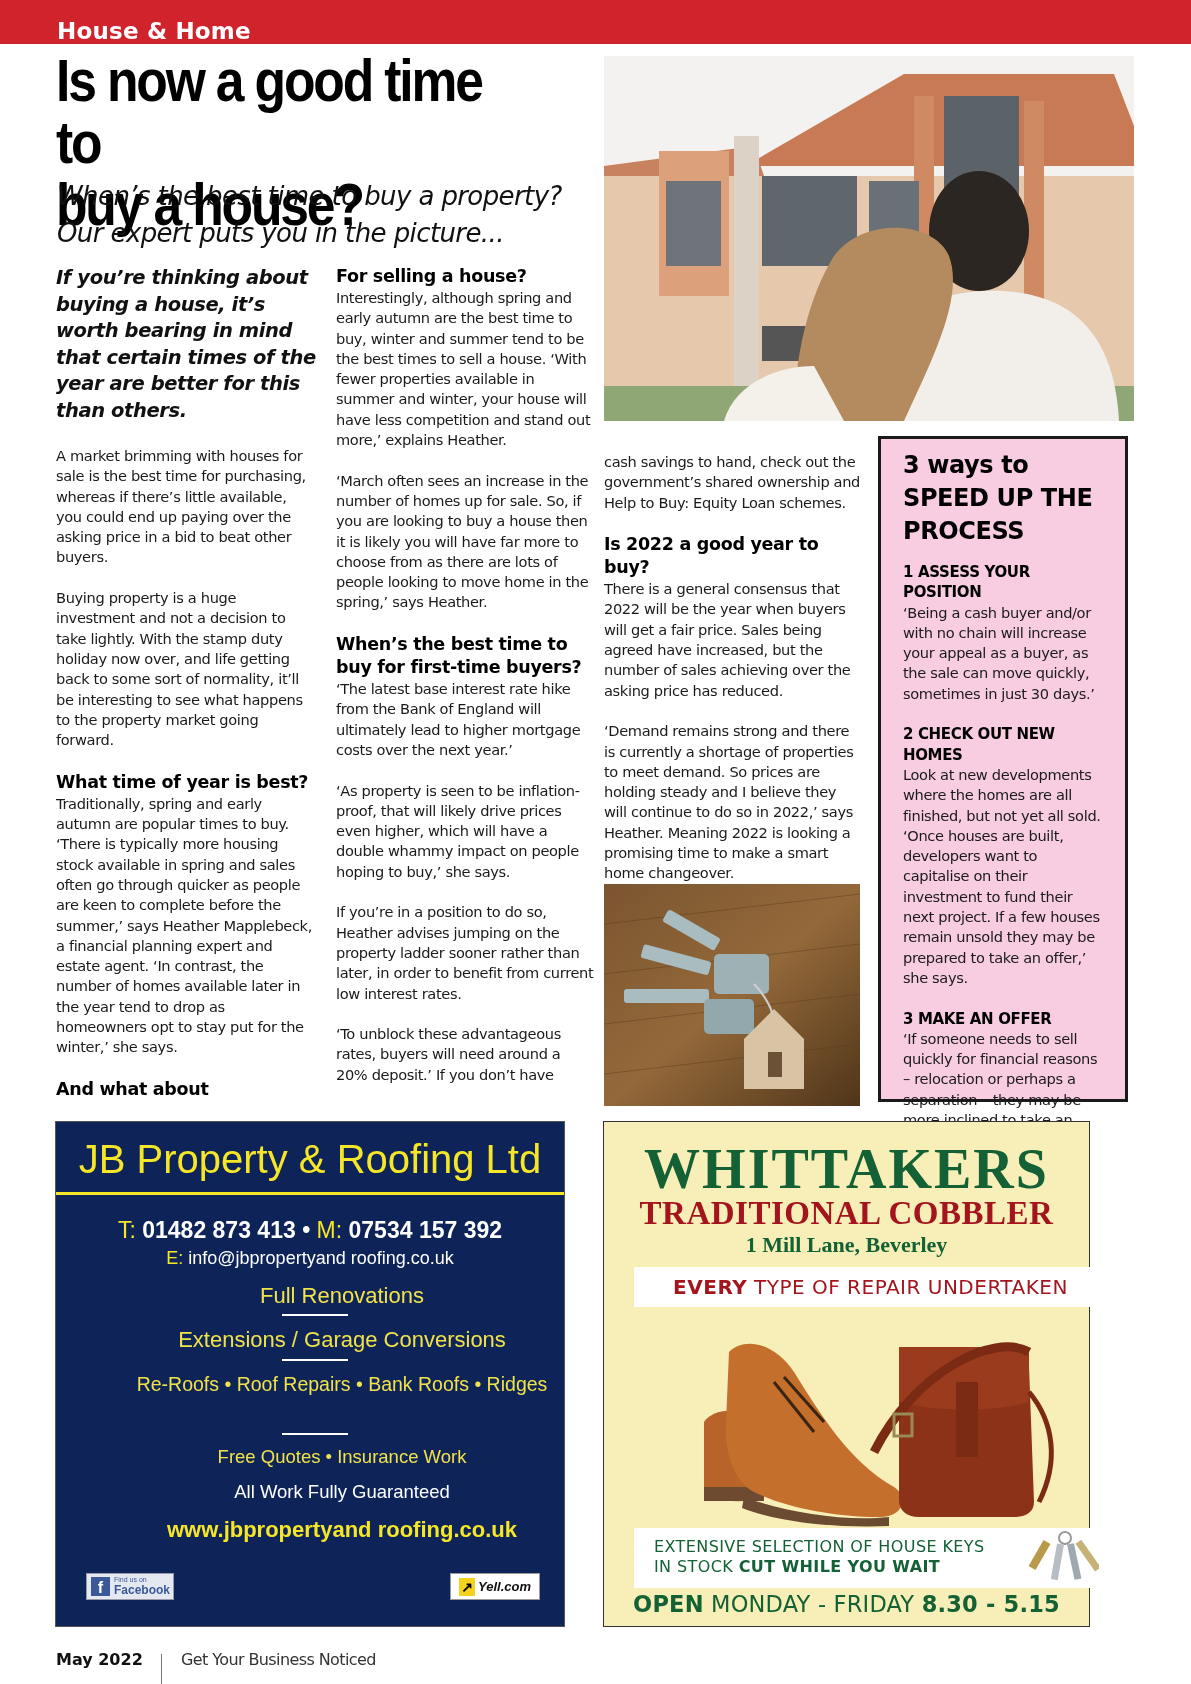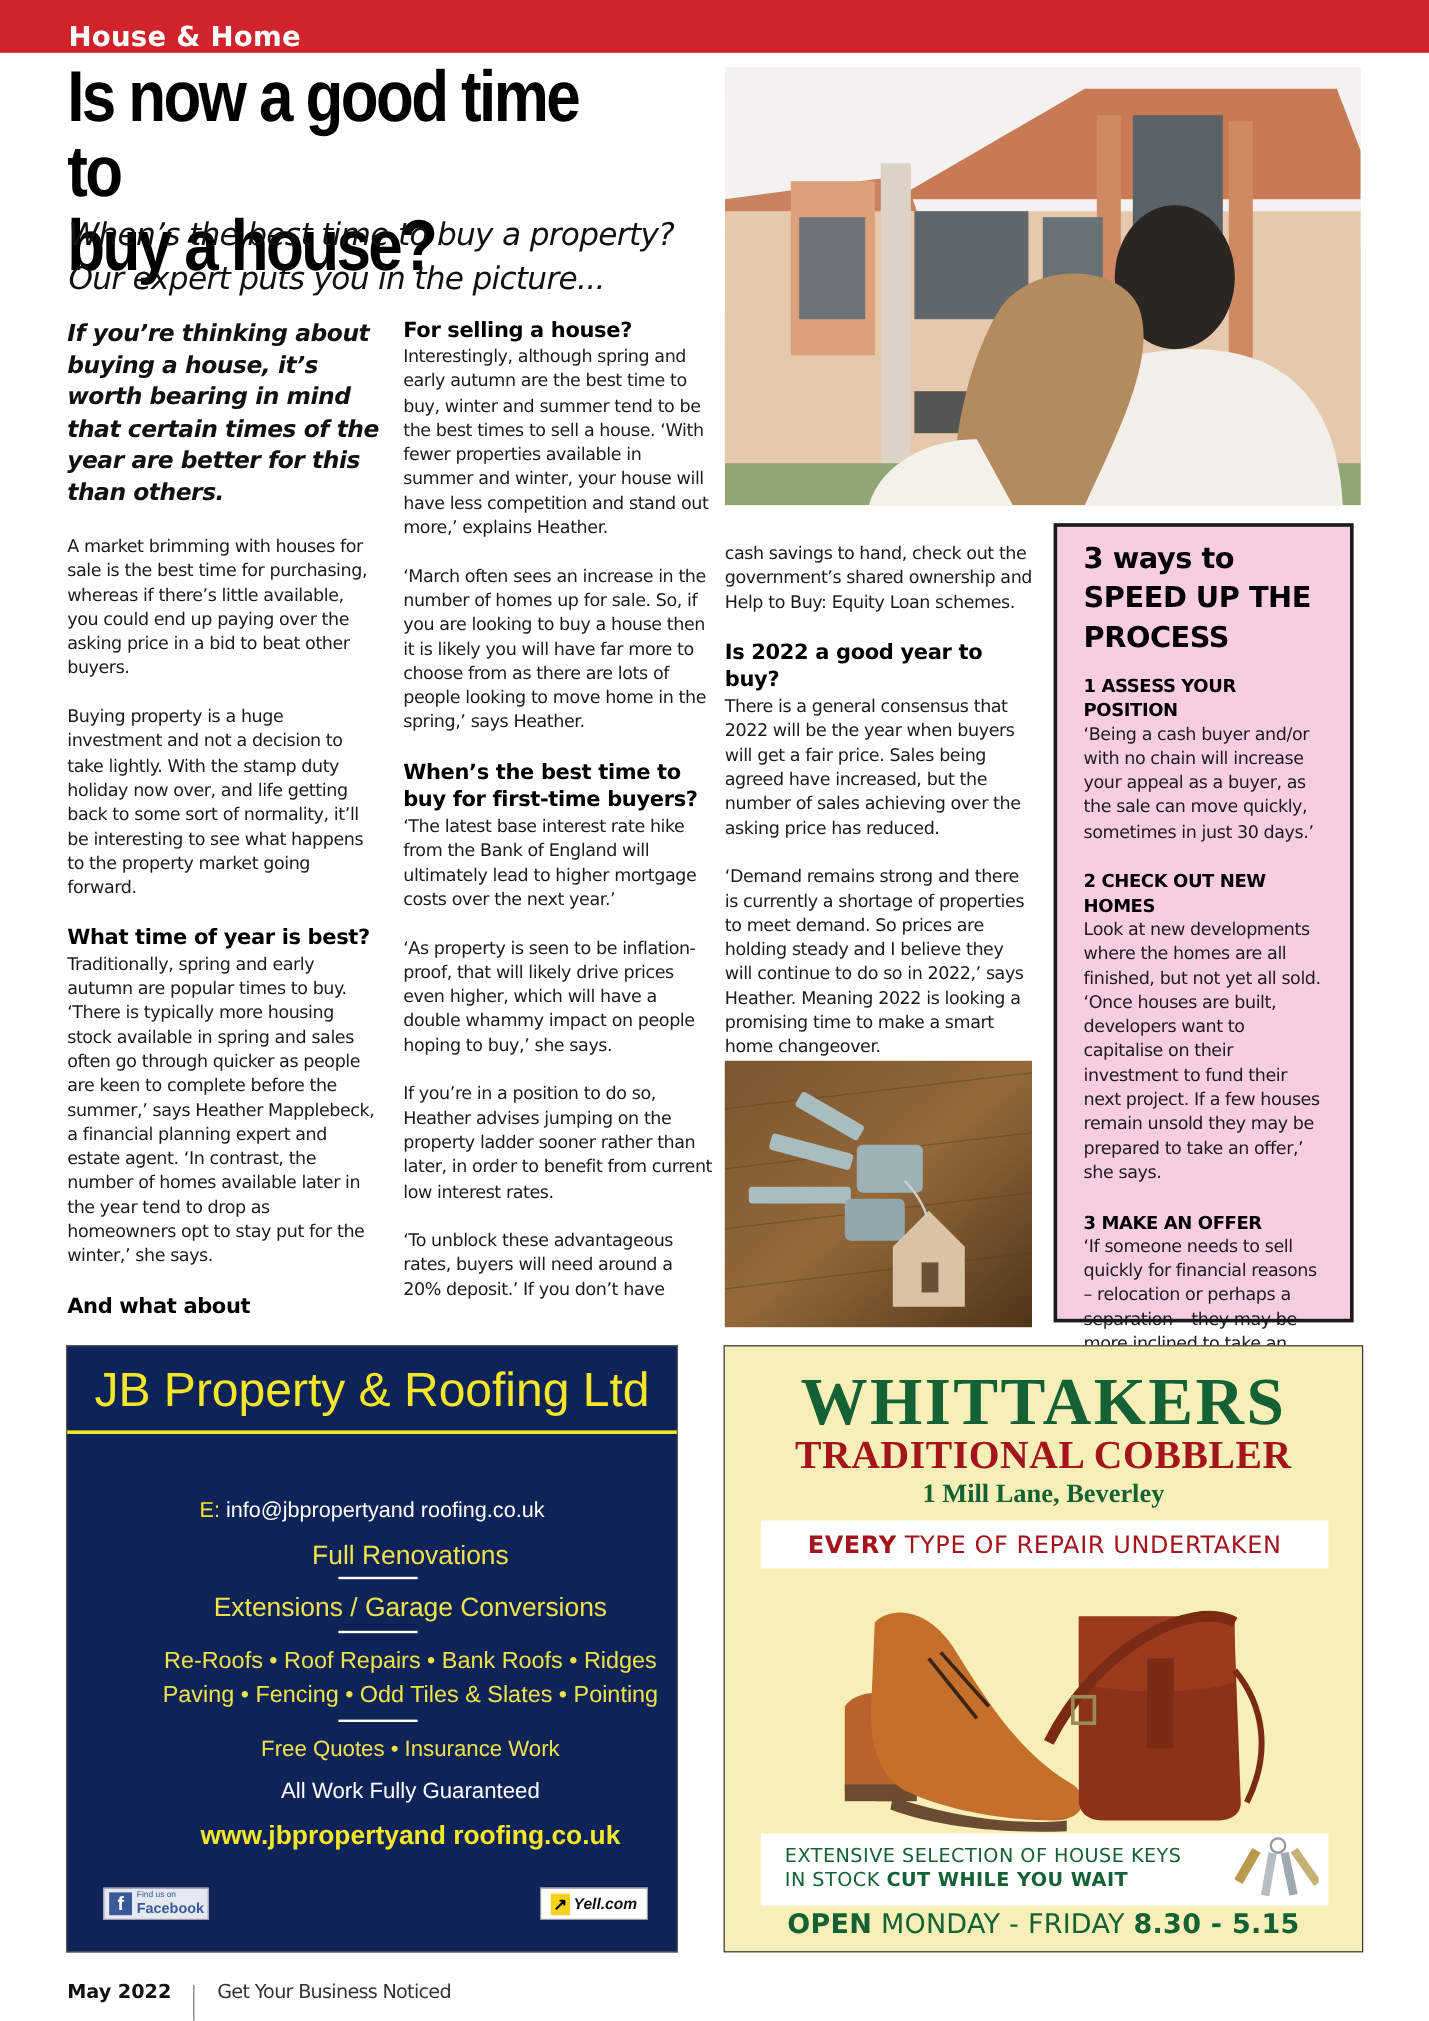--- a/index.html
+++ b/index.html
@@ -103,21 +103,21 @@
   .yell-badge {
     position: absolute; right: 24px; top: 451px; width: 90px; height: 27px;
     background: #fff; border: 1px solid #999; box-sizing: border-box;
     display: flex; align-items: center; justify-content: center; gap: 3px;
     font-size: 13px; font-weight: bold; font-style: italic; color: #111;
   }
   .yell-badge .yicon { width: 16px; height: 18px; background: #f6d21a; color: #000; font-style: normal; font-size: 14px; line-height: 18px; }
 
   
   .ad-wh {
-    left: 603px; top: 1121px; width: 533px; height: 506px;
+    left: 603px; top: 1121px; width: 487px; height: 506px;
     background: #f7eeb8; border: 1px solid #333; box-sizing: border-box;
     text-align: center;
     text-decoration: underline;
   }
   .ad-wh .wh-name { position: absolute; left: 0; top: 17px; width: 100%; font-family: "Liberation Serif", serif; font-weight: bold; font-size: 56px; line-height: 60px; color: #136134; letter-spacing: 2px; }
   .ad-wh .wh-sub { position: absolute; left: 0; top: 72px; width: 100%; font-family: "Liberation Serif", serif; font-weight: bold; font-size: 33px; line-height: 38px; color: #a3141c; letter-spacing: 0.5px; }
   .ad-wh .wh-addr { position: absolute; left: 0; top: 110px; width: 100%; font-family: "Liberation Serif", serif; font-weight: bold; font-size: 22px; line-height: 26px; color: #136134; }
   .ad-wh .wh-banner { position: absolute; left: 30px; top: 145px; width: 473px; height: 40px; background: #ffffff; font-family: "DejaVu Sans", sans-serif; font-size: 20px; line-height: 40px; color: #a3141c; letter-spacing: 0.5px; }
   .ad-wh .wh-banner b { font-weight: bold; }
   .ad-wh .wh-products { position: absolute; left: 30px; top: 190px; width: 473px; height: 215px; }
@@ -248,30 +248,36 @@
   </div>
   <div class="way">
     <div class="way-h">3 MAKE AN OFFER</div>
     <div>‘If someone needs to sell quickly for financial reasons – relocation or perhaps a separation – they may be more inclined to take an offer, says Heather.</div>
   </div>
 </div>
 
 <div class="abs ad-jb">
   <div class="jb-title">JB Property &amp; Roofing Ltd</div>
   <div class="jb-rule"></div>
+  <div class="jb-phone">
+    <span class="lbl">T:</span>
+    <span>01482 873 413</span>
+    <span>•</span>
+    <span class="lbl">M:</span>
+    <span>07534 157 392</span>
+  </div>
   <div class="jb-email">
     <span class="lbl">E:</span>
     <span>info@jbpropertyand roofing.co.uk</span>
   </div>
   <div class="ln yl svc1">Full Renovations</div>
   <div class="sep" style="top:192px;"></div>
   <div class="ln yl svc2">Extensions / Garage Conversions</div>
   <div class="sep" style="top:237px;"></div>
   <div class="ln yl svc3">Re-Roofs • Roof Repairs • Bank Roofs • Ridges</div>
-  <div class="ln yl svc4">Paving • Fencing • Odd Tiles &amp; Slates • Pointing</div>
   <div class="sep" style="top:311px;"></div>
   <div class="ln yl svc5">Free Quotes • Insurance Work</div>
   <div class="ln svc6">All Work Fully Guaranteed</div>
   <div class="ln web">www.jbpropertyand roofing.co.uk</div>
   <div class="fb-badge">
     <span class="f">f</span>
     <span class="t">
       <span>Find us on</span>
       <b>Facebook</b>
     </span>

